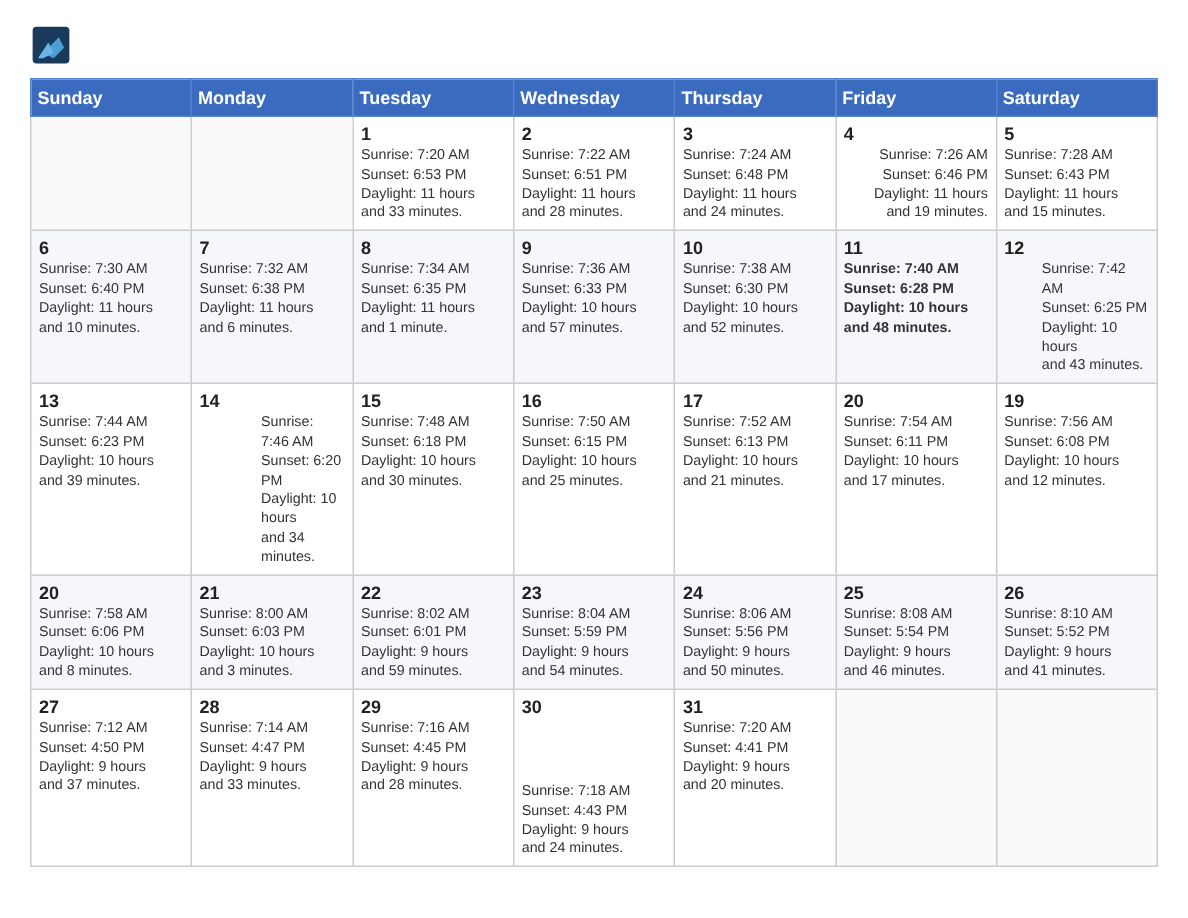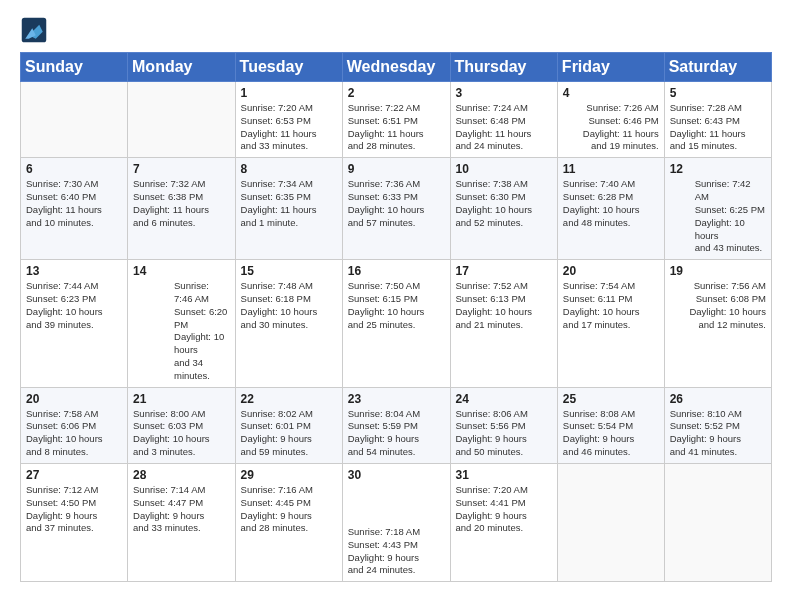--- a/index.html
+++ b/index.html
@@ -52,21 +52,21 @@
       margin-top: 2px;
     }
     .calendar {
       width: 100%;
       border-collapse: collapse;
       border: 1px solid #ccc;
     }
     .calendar th {
       background-color: #3a6bbf;
       color: #fff;
-      font-size: 16px;
+      font-size: 12px;
       font-weight: bold;
       padding: 5px 4px;
       text-align: left;
       border: 1px solid #5580cc;
     }
     .calendar td {
       vertical-align: top;
       border: 1px solid #ccc;
       padding: 4px 5px;
       width: 108px;
@@ -202,21 +202,21 @@
           </td>
           <td>
             <span class="day-number">10</span>
             <div class="day-info" style="white-space: pre-line;">Sunrise: 7:38 AM
 Sunset: 6:30 PM
 Daylight: 10 hours
 and 52 minutes.</div>
           </td>
           <td>
             <span class="day-number">11</span>
-            <div class="day-info" style="white-space: pre-line;">Sunrise: 7:40 AM
+            <div class="day-info" style="white-space: pre-line; font-weight: bold;">Sunrise: 7:40 AM
 Sunset: 6:28 PM
 Daylight: 10 hours
 and 48 minutes.</div>
           </td>
           <td>
             <span class="day-number">12</span>
             <div class="day-info" style="white-space: pre-line; margin-left: 25px;">Sunrise: 7:42 AM
 Sunset: 6:25 PM
 Daylight: 10 hours
 and 43 minutes.</div>
@@ -260,21 +260,21 @@
           </td>
           <td>
             <span class="day-number">20</span>
             <div class="day-info" style="white-space: pre-line;">Sunrise: 7:54 AM
 Sunset: 6:11 PM
 Daylight: 10 hours
 and 17 minutes.</div>
           </td>
           <td>
             <span class="day-number">19</span>
-            <div class="day-info" style="white-space: pre-line; text-align: right;">Sunrise: 7:56 AM
+            <div class="day-info" style="white-space: pre-line;">Sunrise: 7:56 AM
 Sunset: 6:08 PM
 Daylight: 10 hours
 and 12 minutes.</div>
           </td>
         </tr>
         <tr>
           <td>
             <span class="day-number">20</span>
             <div class="day-info" style="white-space: pre-line;">Sunrise: 7:58 AM
 Sunset: 6:06 PM

